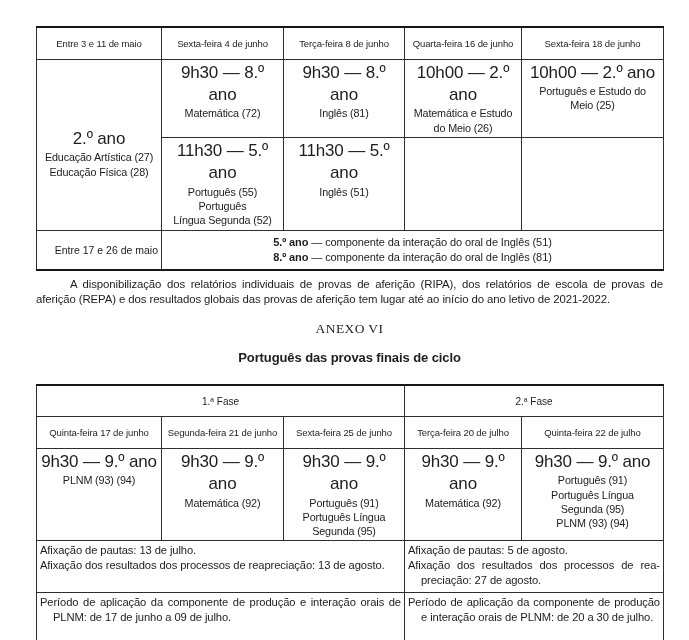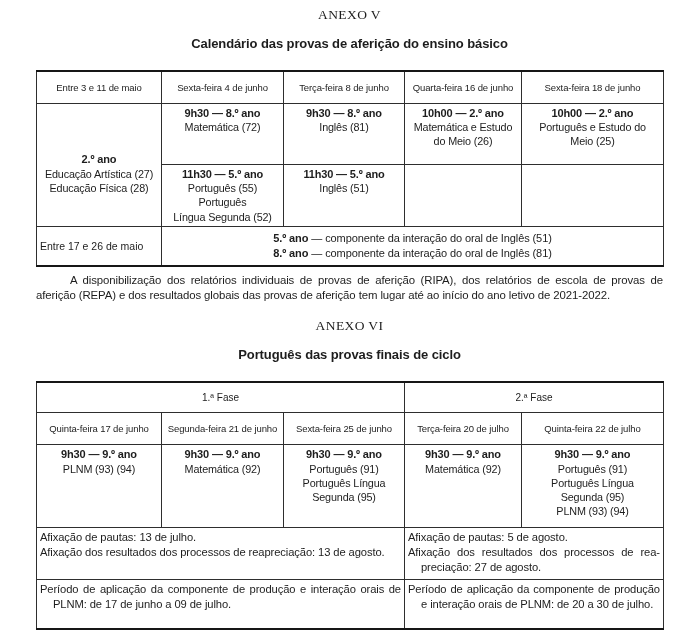--- a/index.html
+++ b/index.html
@@ -30,28 +30,28 @@
   }
   table.cal td { border: 1px solid #2e2e2e; padding: 2px 3px; }
 
   td.day-h {
     font-size: 9.5px; text-align: center; vertical-align: middle;
     height: 32px; letter-spacing: -0.1px;
   }
   td.fase-h { font-size: 10px; text-align: center; vertical-align: middle; height: 31px; }
 
   td.exam { vertical-align: top; text-align: center; padding-top: 7px; }
-  .cell-title { font-size: 11px; font-weight: bold; line-height: 1.32; letter-spacing: -0.15px; }
+  .cell-title { font-size: 17px; font-weight: normal; line-height: 1.32; letter-spacing: -0.15px; }
   .lines div { font-size: 10.8px; line-height: 1.32; letter-spacing: -0.15px; }
 
   tr.r-examA td { height: 61px; }
   tr.r-examB td { height: 59px; }
   tr.r-exam2 td { height: 83px; }
 
-  td.range-label { font-size: 10.5px; text-align: left; vertical-align: middle; height: 40px; }
+  td.range-label { font-size: 10.5px; text-align: right; vertical-align: middle; height: 40px; }
   td.oral-foot { text-align: center; vertical-align: middle; }
   .foot-line { font-size: 11px; line-height: 1.38; letter-spacing: -0.1px; }
   .foot-line b { letter-spacing: -0.1px; }
 
   td.txt-cell { vertical-align: top; padding: 3px 5px 4px 4px; }
   tr.r-res td { height: 52px; }
   tr.r-oral td { height: 49px; }
   .hang-list div {
     font-size: 11.2px; line-height: 1.34; letter-spacing: -0.1px;
     padding-left: 13px; text-indent: -13px;
@@ -61,22 +61,20 @@
   .note {
     margin: 6px 0 0 0; font-size: 11.4px; line-height: 1.33;
     text-align: justify; text-indent: 34px; letter-spacing: -0.1px;
   }
 </style>
 </head>
 <body>
 
 <div class="sheet">
 
-  <div class="anexo-heading">ANEXO V</div>
-  <div class="table-title">Calendário das provas de aferição do ensino básico</div>
 
   <table class="cal">
     <colgroup>
       <col style="width:125px">
         <col style="width:122px">
         <col style="width:121px">
       <col style="width:117px">
         <col style="width:142px">
     </colgroup>
     <tbody>

